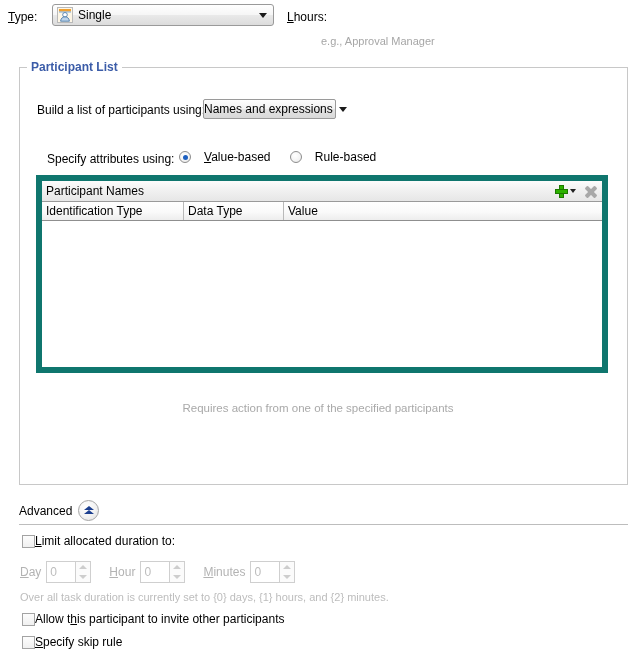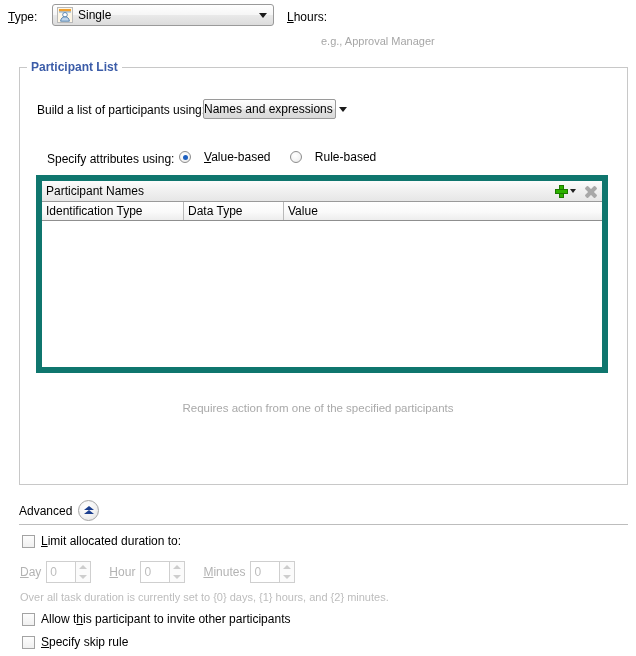--- a/index.html
+++ b/index.html
@@ -321,21 +321,21 @@
     align-items: center;
     cursor: default;
   }
   .cb-box {
     width: 13px; height: 13px;
     box-sizing: border-box;
     border: 1px solid #a3a3a3;
     background: linear-gradient(to bottom, #fdfdfd, #f0f0f0);
     flex: 0 0 auto;
   }
-  .cb-label { margin-left: 6px; font-size: 12px; color: #000; }
+  .cb-label { font-size: 12px; color: #000; }
   .cb-label u { text-decoration: underline; }
 
   #cb-limit   { left: 22px; top: 534px; }
   #cb-allow   { left: 22px; top: 612px; align-items: flex-end; }
   #cb-skip    { left: 22px; top: 635px; }
 
   
   .spin-row { position: absolute; left: 20px; top: 561px; display: flex; align-items: center; }
   .spin-label { font-size: 12px; color: #b3b3b3; margin-right: 5px; }
   .spin-label u { text-decoration: underline; }

